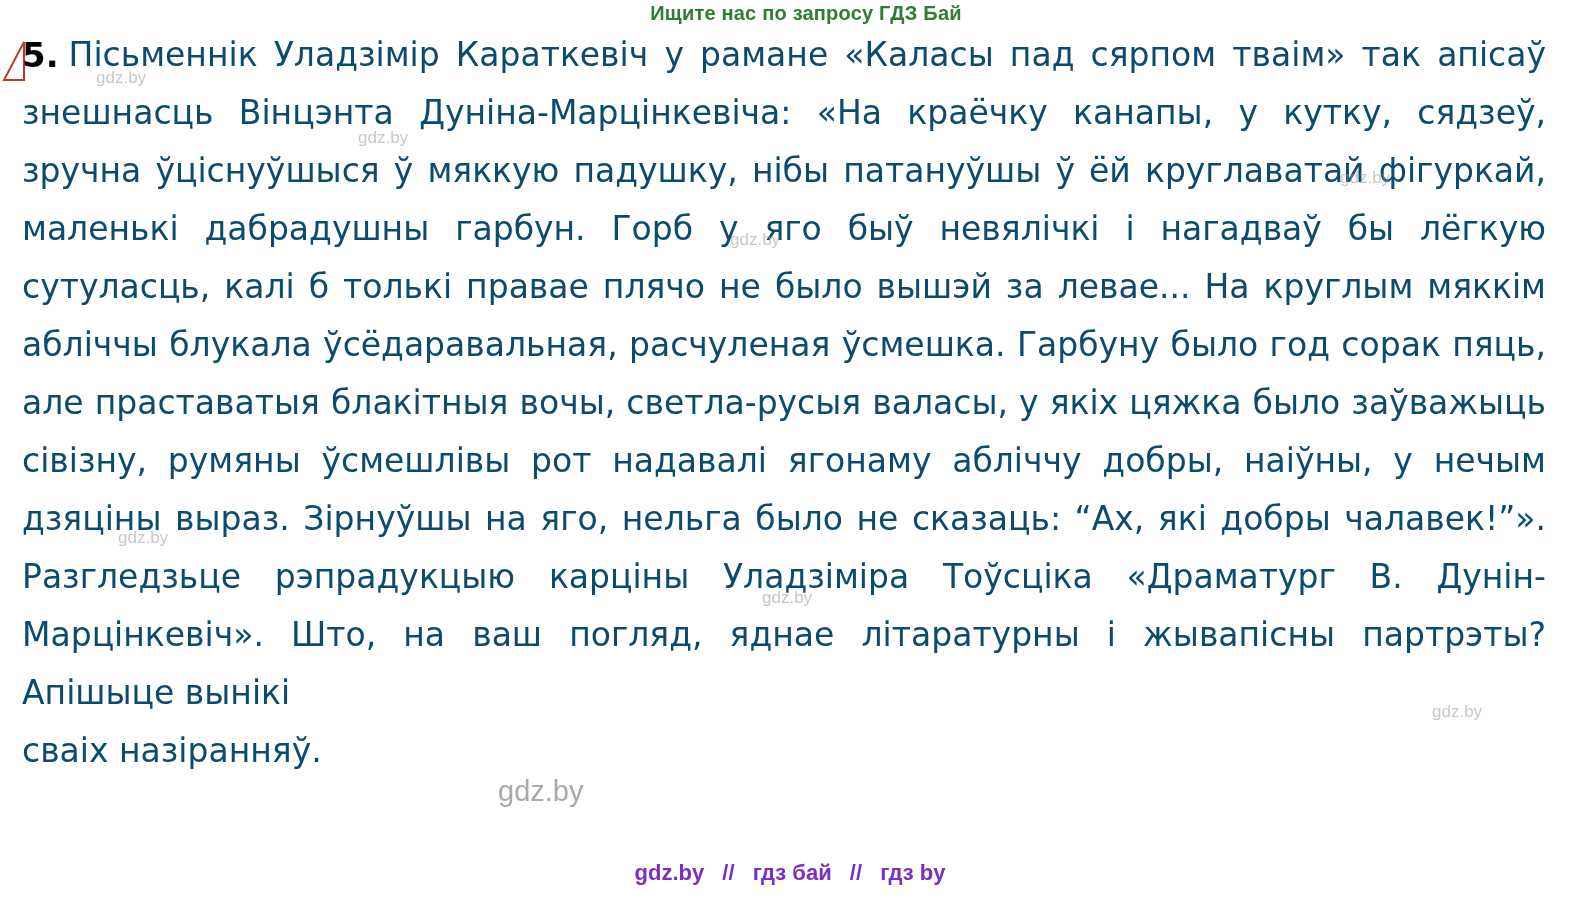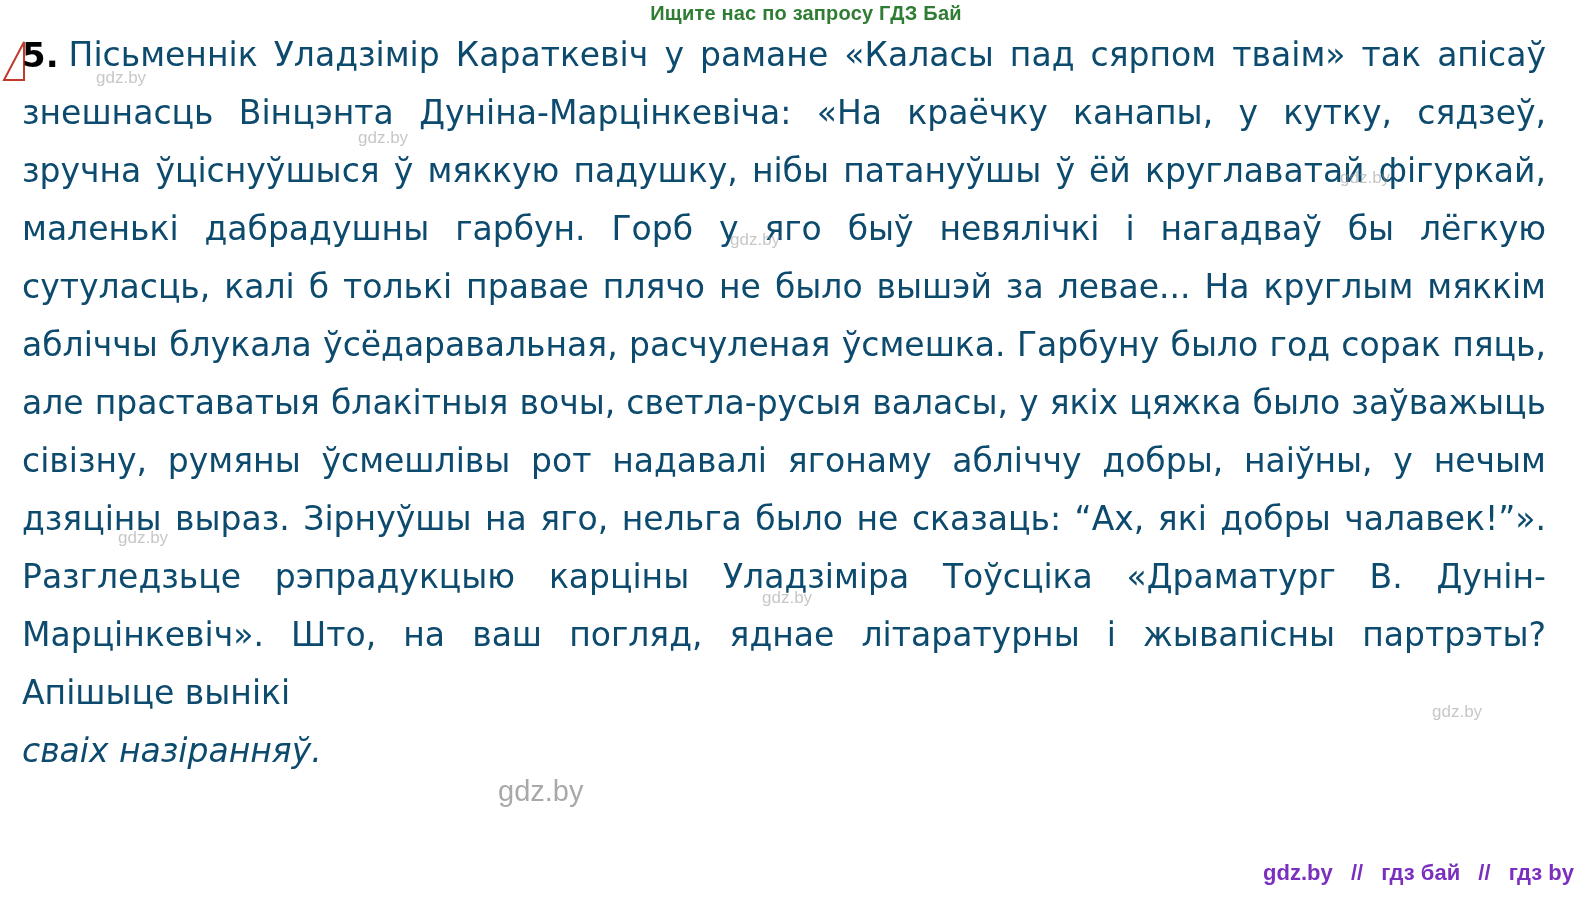--- a/index.html
+++ b/index.html
@@ -57,21 +57,20 @@
     line-height: 58px;
     color: #0c4a6e;
     text-align: justify;
     text-justify: inter-word;
     hyphens: none;
   }
 
   .exercise-body .last-line {
     display: block;
     text-align: left;
-    font-style: italic;
   }
 
   
   .corner-mark {
     position: absolute;
     top: 36px;
     left: 2px;
     width: 24px;
     height: 46px;
     pointer-events: none;
@@ -89,21 +88,21 @@
   }
   .wm-sm { font-size: 17px; }
   .wm-lg { font-size: 29px; color: #8d8d8d; opacity: 0.75; }
 
   
   .footer {
     position: absolute;
     left: 0;
     bottom: 12px;
     width: 100%;
-    text-align: right;
+    text-align: center;
     font-family: "Liberation Sans", sans-serif;
     font-size: 22px;
     font-weight: bold;
     color: #7b2fbe;
   }
   .footer span { padding: 0 6px; }
   .footer .sep { color: #7b2fbe; font-weight: bold; }
 </style>
 </head>
 <body>

